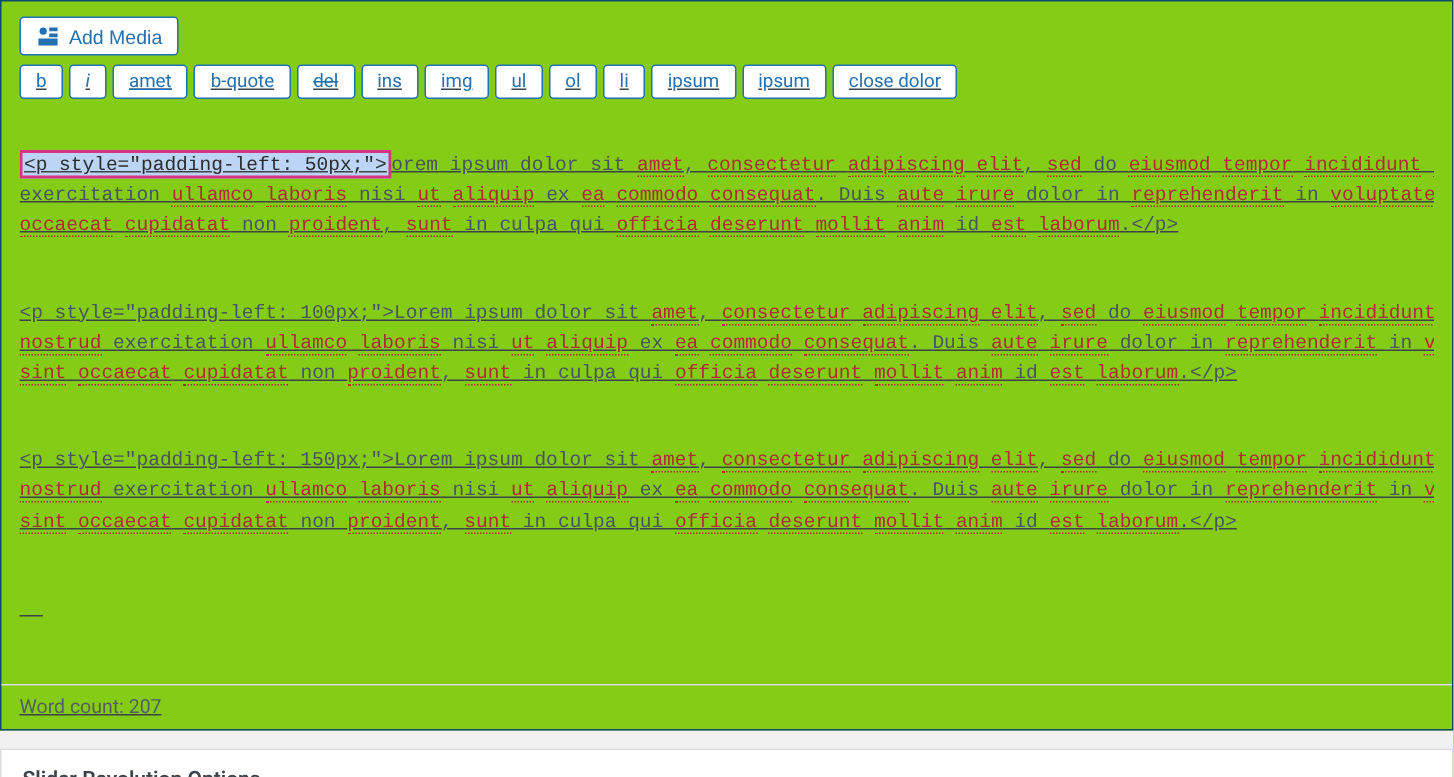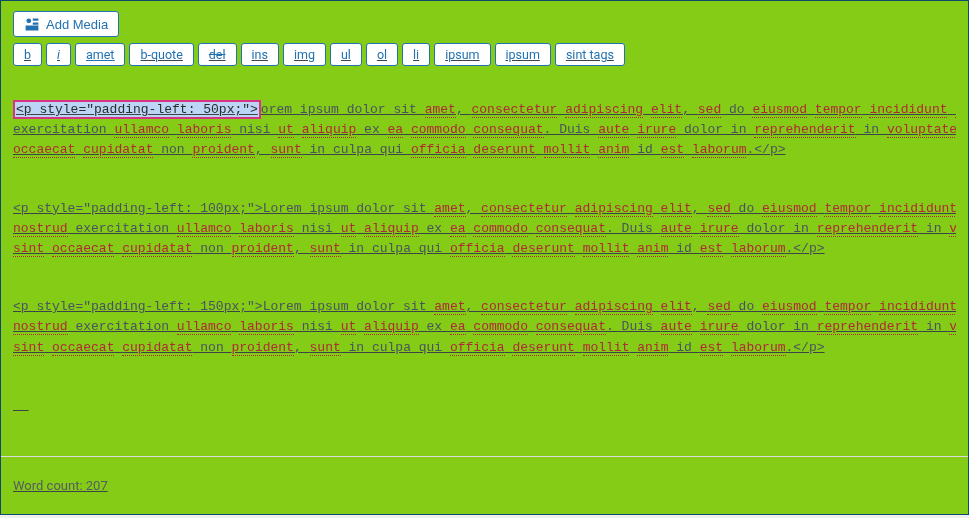--- a/index.html
+++ b/index.html
@@ -59,21 +59,21 @@
   .editor p { margin: 0 0 18px 0; white-space: pre; overflow: hidden; }
   .hl {
     border: 2px solid #d63384;
     background: #bcd4f6;
     color: #2b2b2b;
     padding: 0 1px;
   }
   .sp { color: #b02a37; border-bottom: 1px dotted #b02a37; }
   .wordcount {
     border-top: 1px solid #dcdcde;
-    padding: 21px 12px;
+    padding: 7px 12px;
     font-size: 13px;
     color: #555c63;
   }
   .options-panel { background:#fff; border:1px solid #dcdcde; }
   .options-header {
     padding: 12px 14px;
     font-weight: 600;
     font-size: 14px;
     border-bottom: 1px solid #dcdcde;
   }
@@ -98,21 +98,21 @@
     <button class="tbtn"><u>amet</u></button>
     <button class="tbtn">b-quote</button>
     <button class="tbtn del-strike">del</button>
     <button class="tbtn">ins</button>
     <button class="tbtn">img</button>
     <button class="tbtn">ul</button>
     <button class="tbtn">ol</button>
     <button class="tbtn">li</button>
     <button class="tbtn">ipsum</button>
     <button class="tbtn">ipsum</button>
-    <button class="tbtn">sint tags</button>
+    <button class="tbtn">close dolor</button>
   </div>
 
   <div class="editor">
 <p><span class="hl">&lt;p style="padding-left: 50px;"&gt;</span><span>orem ipsum dolor sit </span><span class="sp">amet</span><span>, </span><span class="sp">consectetur</span><span> </span><span class="sp">adipiscing</span><span> </span><span class="sp">elit</span><span>, </span><span class="sp">sed</span><span> do </span><span class="sp">eiusmod</span><span> </span><span class="sp">tempor</span><span> </span><span class="sp">incididunt</span><span> </span><span class="sp">ut</span>
 <span>exercitation </span><span class="sp">ullamco</span><span> </span><span class="sp">laboris</span><span> nisi </span><span class="sp">ut</span><span> </span><span class="sp">aliquip</span><span> ex </span><span class="sp">ea</span><span> </span><span class="sp">commodo</span><span> </span><span class="sp">consequat</span><span>. Duis </span><span class="sp">aute</span><span> </span><span class="sp">irure</span><span> dolor in </span><span class="sp">reprehenderit</span><span> in </span><span class="sp">voluptate</span>
 <span></span><span class="sp">occaecat</span><span> </span><span class="sp">cupidatat</span><span> non </span><span class="sp">proident</span><span>, </span><span class="sp">sunt</span><span> in culpa qui </span><span class="sp">officia</span><span> </span><span class="sp">deserunt</span><span> </span><span class="sp">mollit</span><span> </span><span class="sp">anim</span><span> id </span><span class="sp">est</span><span> </span><span class="sp">laborum</span><span>.&lt;/p&gt;</span></p>
 <p><span>&lt;p style="padding-left: 100px;"&gt;Lorem ipsum dolor sit </span><span class="sp">amet</span><span>, </span><span class="sp">consectetur</span><span> </span><span class="sp">adipiscing</span><span> </span><span class="sp">elit</span><span>, </span><span class="sp">sed</span><span> do </span><span class="sp">eiusmod</span><span> </span><span class="sp">tempor</span><span> </span><span class="sp">incididunt</span>
 <span></span><span class="sp">nostrud</span><span> exercitation </span><span class="sp">ullamco</span><span> </span><span class="sp">laboris</span><span> nisi </span><span class="sp">ut</span><span> </span><span class="sp">aliquip</span><span> ex </span><span class="sp">ea</span><span> </span><span class="sp">commodo</span><span> </span><span class="sp">consequat</span><span>. Duis </span><span class="sp">aute</span><span> </span><span class="sp">irure</span><span> dolor in </span><span class="sp">reprehenderit</span><span> in </span><span class="sp">voluptate</span>
 <span></span><span class="sp">sint</span><span> </span><span class="sp">occaecat</span><span> </span><span class="sp">cupidatat</span><span> non </span><span class="sp">proident</span><span>, </span><span class="sp">sunt</span><span> in culpa qui </span><span class="sp">officia</span><span> </span><span class="sp">deserunt</span><span> </span><span class="sp">mollit</span><span> </span><span class="sp">anim</span><span> id </span><span class="sp">est</span><span> </span><span class="sp">laborum</span><span>.&lt;/p&gt;</span></p>
 <p><span>&lt;p style="padding-left: 150px;"&gt;Lorem ipsum dolor sit </span><span class="sp">amet</span><span>, </span><span class="sp">consectetur</span><span> </span><span class="sp">adipiscing</span><span> </span><span class="sp">elit</span><span>, </span><span class="sp">sed</span><span> do </span><span class="sp">eiusmod</span><span> </span><span class="sp">tempor</span><span> </span><span class="sp">incididunt</span>

